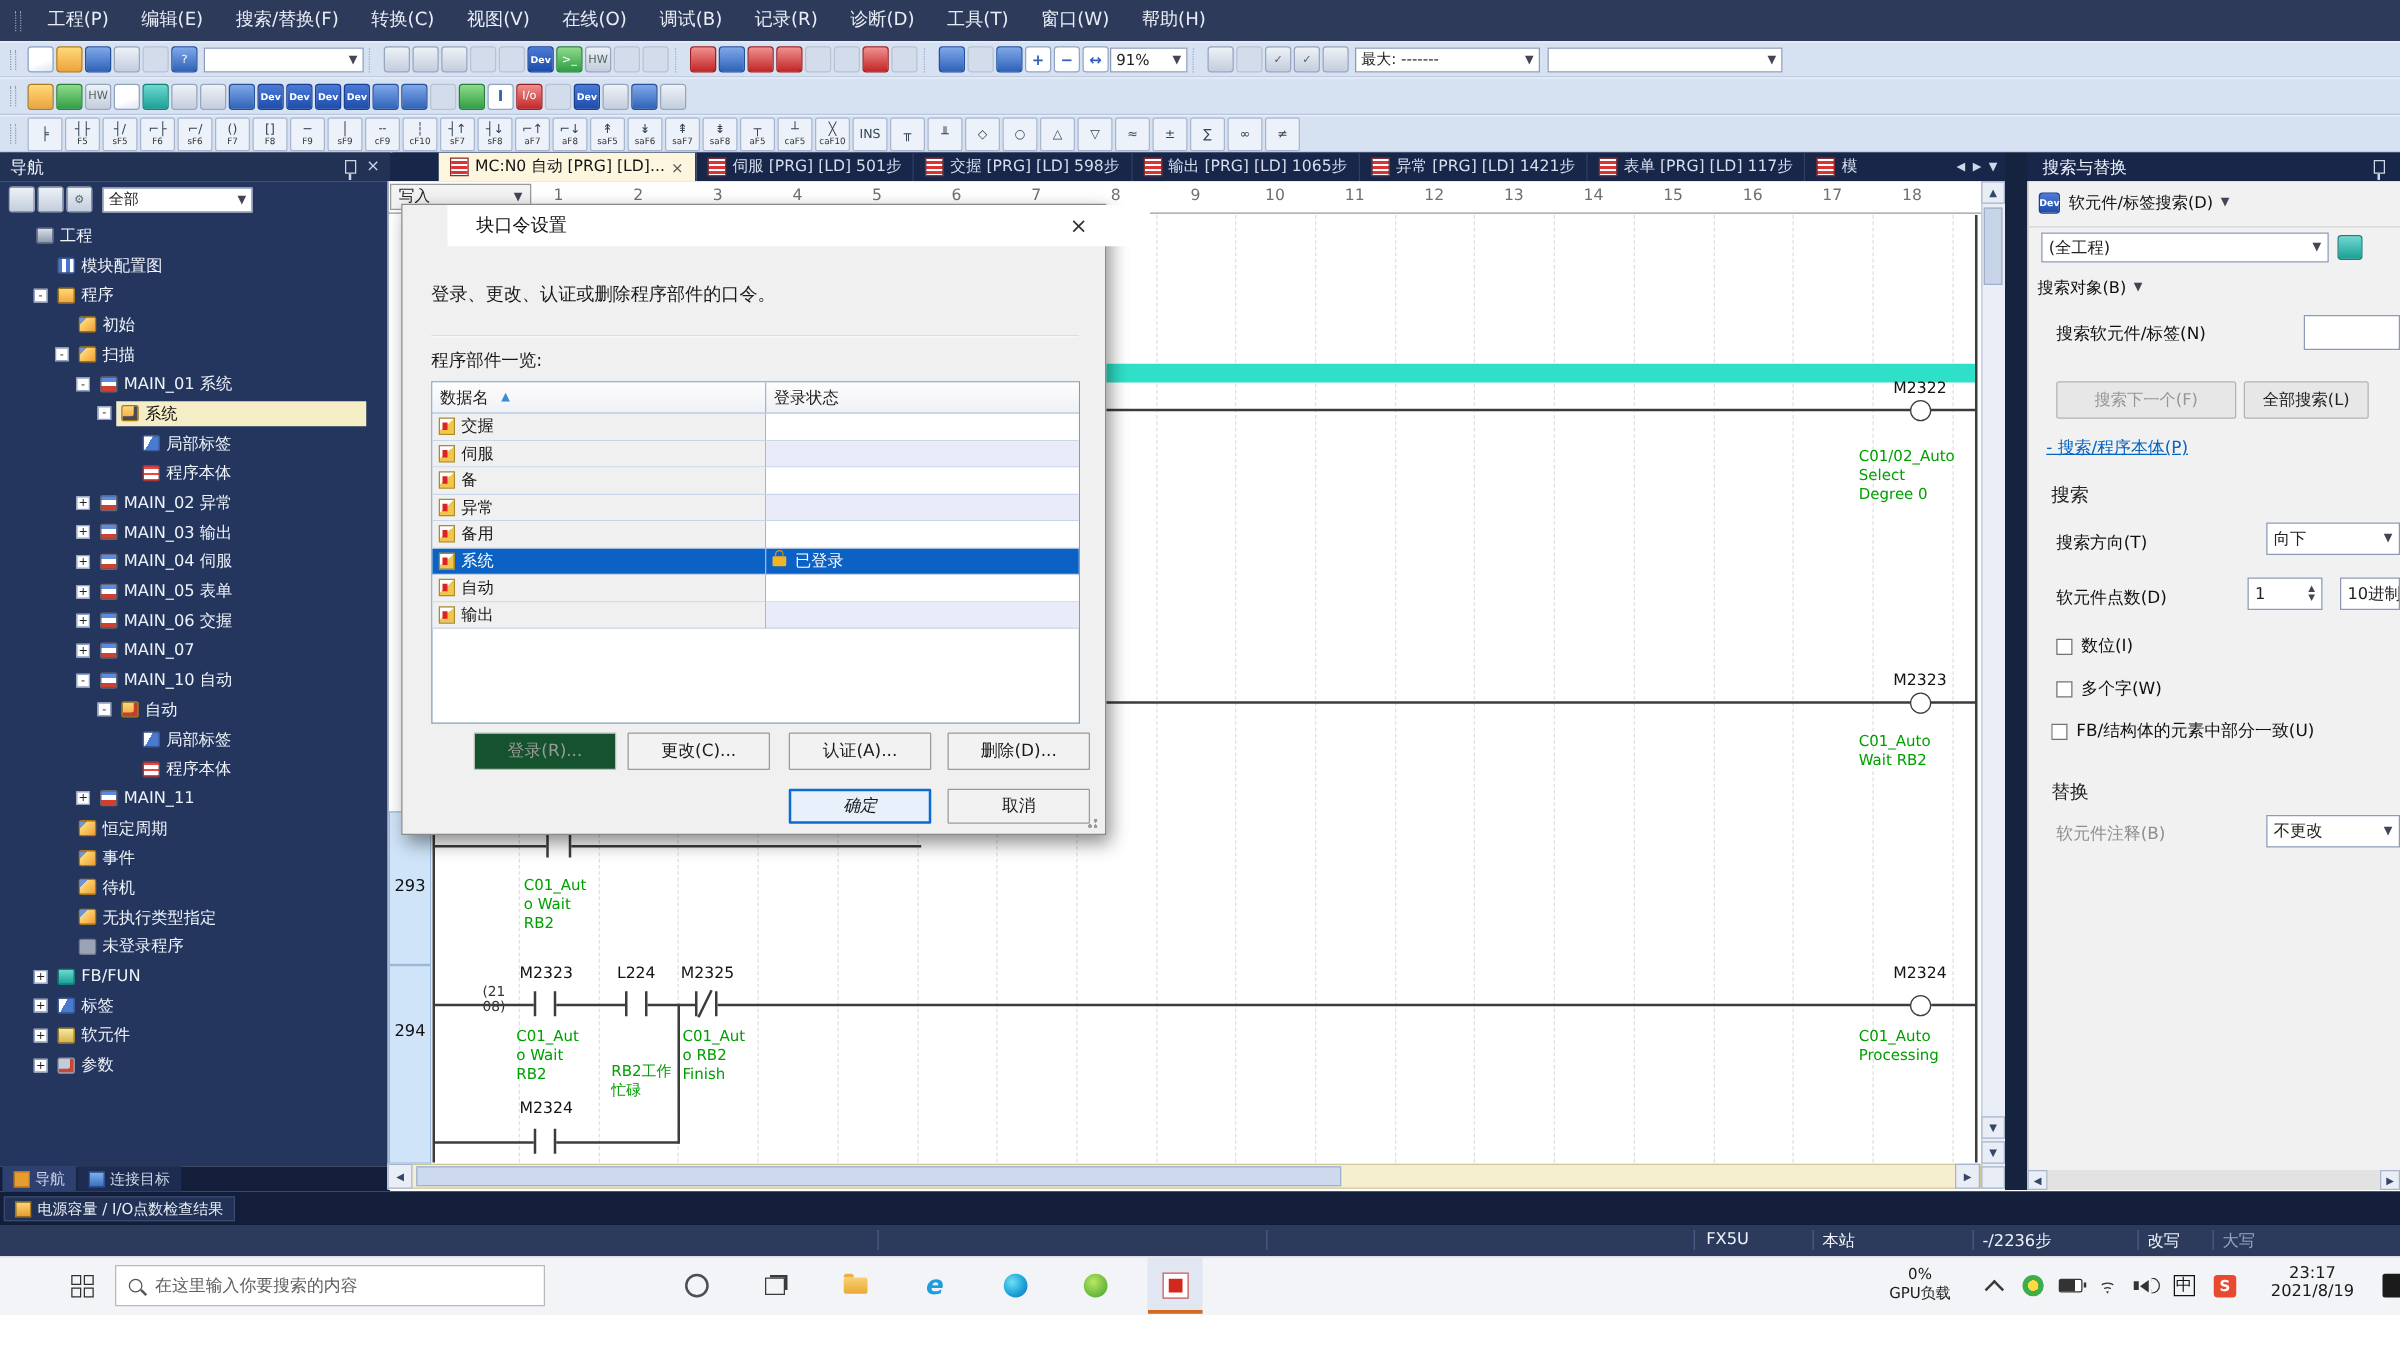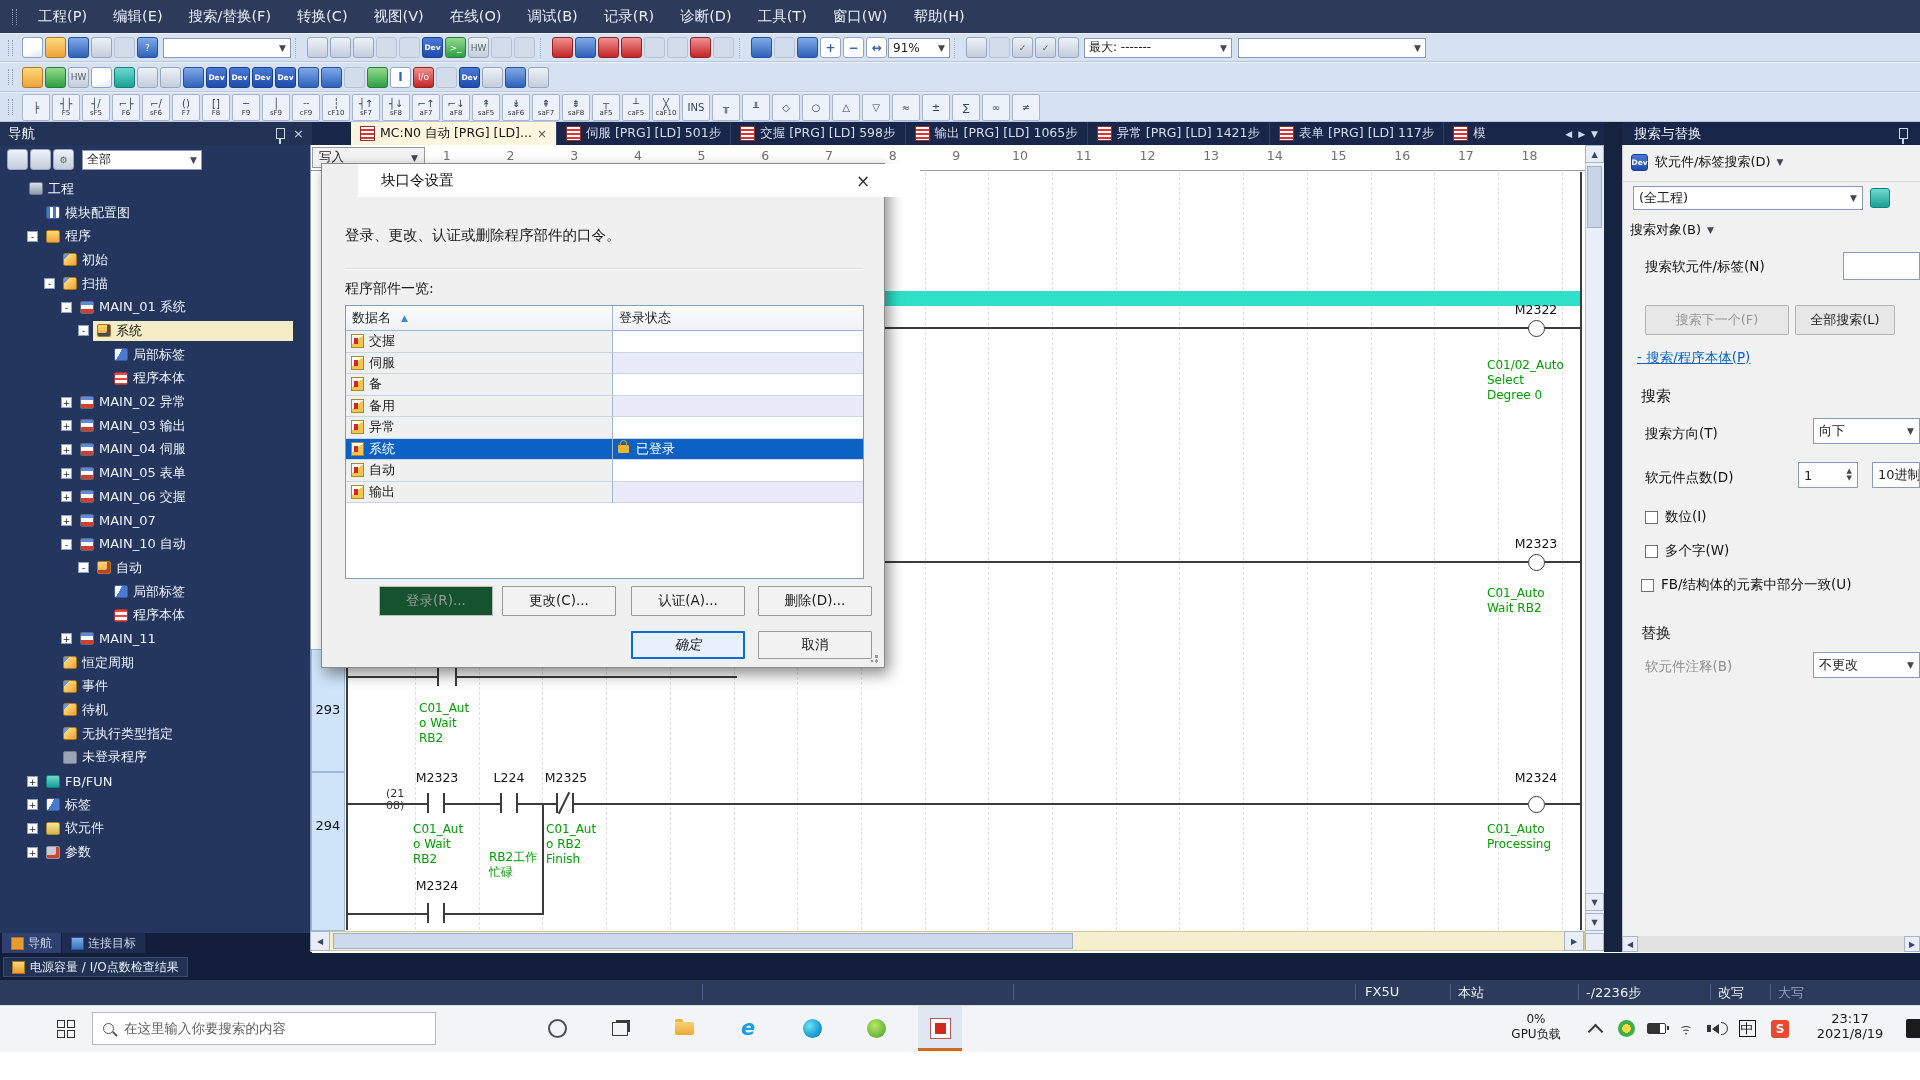--- a/index.html
+++ b/index.html
@@ -1015,31 +1015,31 @@
       <span>备</span>
     </span>
     <span class="pcell c2">
 
       <span></span>
     </span>
   </div>
           <div class="prow">
     <span class="pcell c1">
       <span class="picon i-program-part"></span>
-      <span>备用</span>
+      <span>异常</span>
     </span>
     <span class="pcell c2">
 
       <span></span>
     </span>
   </div>
           <div class="prow">
     <span class="pcell c1">
       <span class="picon i-program-part"></span>
-      <span>异常</span>
+      <span>备用</span>
     </span>
     <span class="pcell c2">
 
       <span></span>
     </span>
   </div>
           <div class="prow selected locked">
     <span class="pcell c1">
       <span class="picon i-program-part"></span>
       <span>系统</span>

